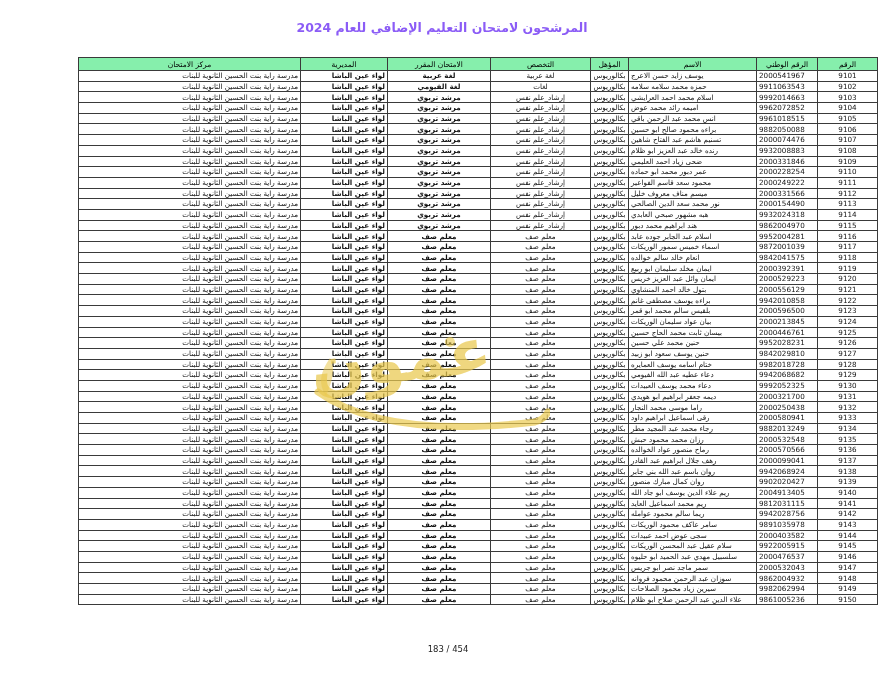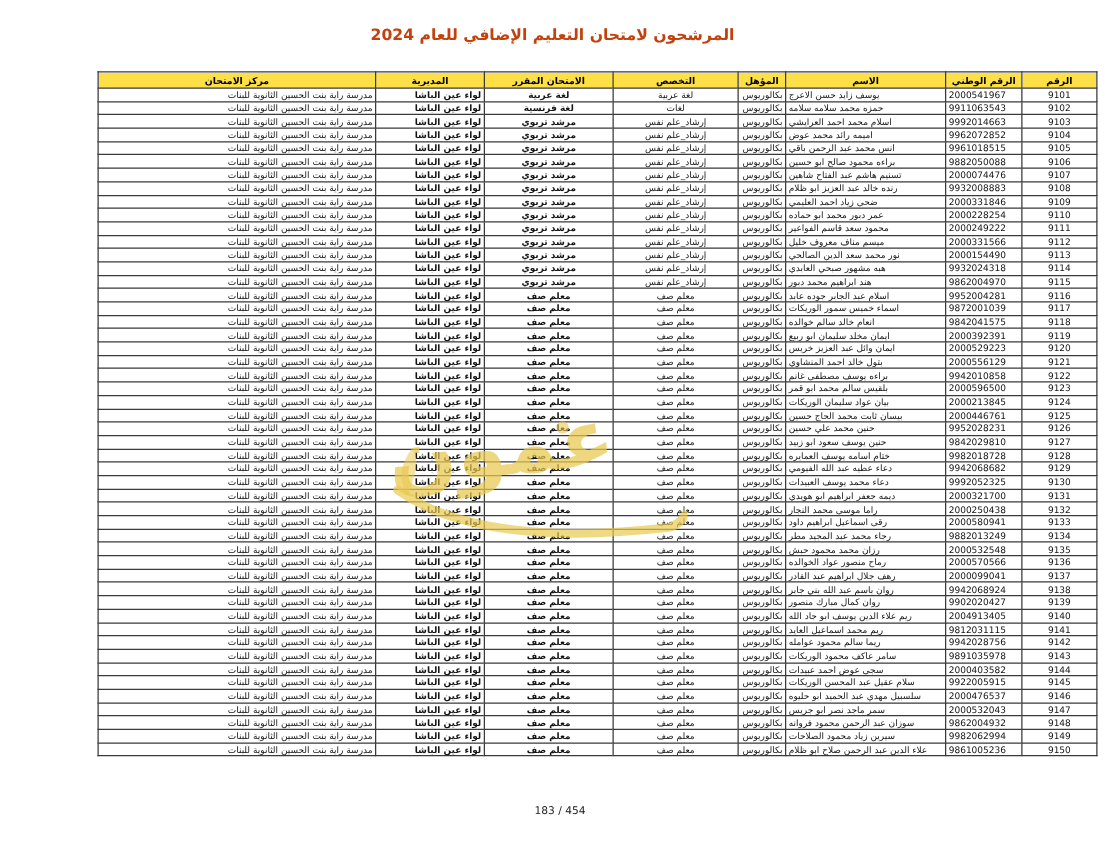--- a/index.html
+++ b/index.html
@@ -2,41 +2,41 @@
 <html lang="ar"><head>
 <meta charset="utf-8">
 <style>
   html,body{margin:0;padding:0;}
   body{
     width:884px;height:683px;background:#ffffff;position:relative;
     font-family:"DejaVu Sans",sans-serif;color:#000;overflow:hidden;
   }
   .doc-title{
     position:absolute;top:20px;left:0;right:0;text-align:center;
-    direction:rtl;font-weight:bold;font-size:12.5px;color:#c2410c;
+    direction:rtl;font-weight:bold;font-size:12.5px;color:#8b5cf6;
   }
   table.roster{
     position:absolute;top:57px;left:78px;width:799px;
     border-collapse:collapse;direction:rtl;table-layout:fixed;
   }
   table.roster th, table.roster td{
     border:1px solid #3a3a3a;overflow:hidden;white-space:nowrap;
     vertical-align:middle;
   }
   table.roster th{
-    background:#fde047;font-size:7.5px;font-weight:bold;height:12px;
+    background:#86efac;font-size:7.5px;font-weight:normal;height:12px;
     text-align:center;padding:0 2px;
   }
   table.roster td{
     font-size:7.2px;height:9.7px;line-height:1;padding:0 2px;color:#141414;
   }
   td.c-num{text-align:center;font-size:7.8px;}
   td.c-nid{text-align:left;font-size:7.8px;}
   td.c-name{text-align:left;padding-right:3px;}
-  td.c-qual{font-size:6.6px;margin-top:41px;}
+  td.c-qual{text-align:center;font-size:6.6px;margin-top:41px;}
   td.c-spec{text-align:center;}
   td.c-exam{text-align:center;font-weight:bold;}
   td.c-dir{text-align:right;padding-right:2px;font-weight:bold;}
   td.c-center{text-align:right;padding-right:2px;}
   .page-number{
     position:absolute;top:644px;left:12px;right:0;text-align:center;
     font-size:8.5px;color:#222;direction:ltr;
   }
   .watermark{
     position:absolute;left:300px;top:330px;width:250px;height:120px;
@@ -87,21 +87,21 @@
         <td class="c-exam">لغة عربية</td>
         <td class="c-dir">لواء عين الباشا</td>
         <td class="c-center">مدرسة راية بنت الحسين الثانوية للبنات</td>
       </tr>
       <tr>
         <td class="c-num">9102</td>
         <td class="c-nid">9911063543</td>
         <td class="c-name">حمزه محمد سلامه سلامه</td>
         <td class="c-qual">بكالوريوس</td>
         <td class="c-spec">لغات</td>
-        <td class="c-exam">لغة فرنسية</td>
+        <td class="c-exam">لغة الفيومي</td>
         <td class="c-dir">لواء عين الباشا</td>
         <td class="c-center">مدرسة راية بنت الحسين الثانوية للبنات</td>
       </tr>
       <tr>
         <td class="c-num">9103</td>
         <td class="c-nid">9992014663</td>
         <td class="c-name">اسلام محمد احمد العرايشي</td>
         <td class="c-qual">بكالوريوس</td>
         <td class="c-spec">إرشاد_علم نفس</td>
         <td class="c-exam">مرشد تربوي</td>

